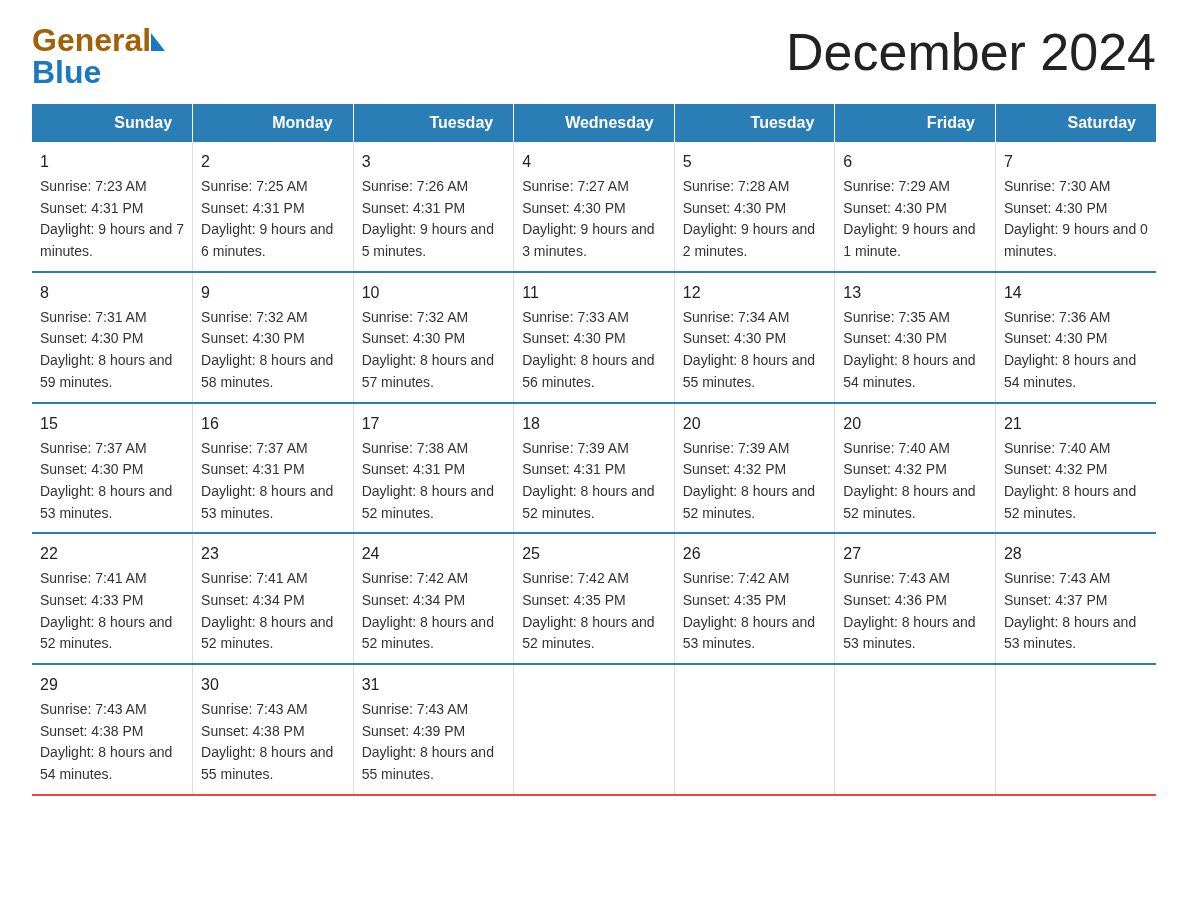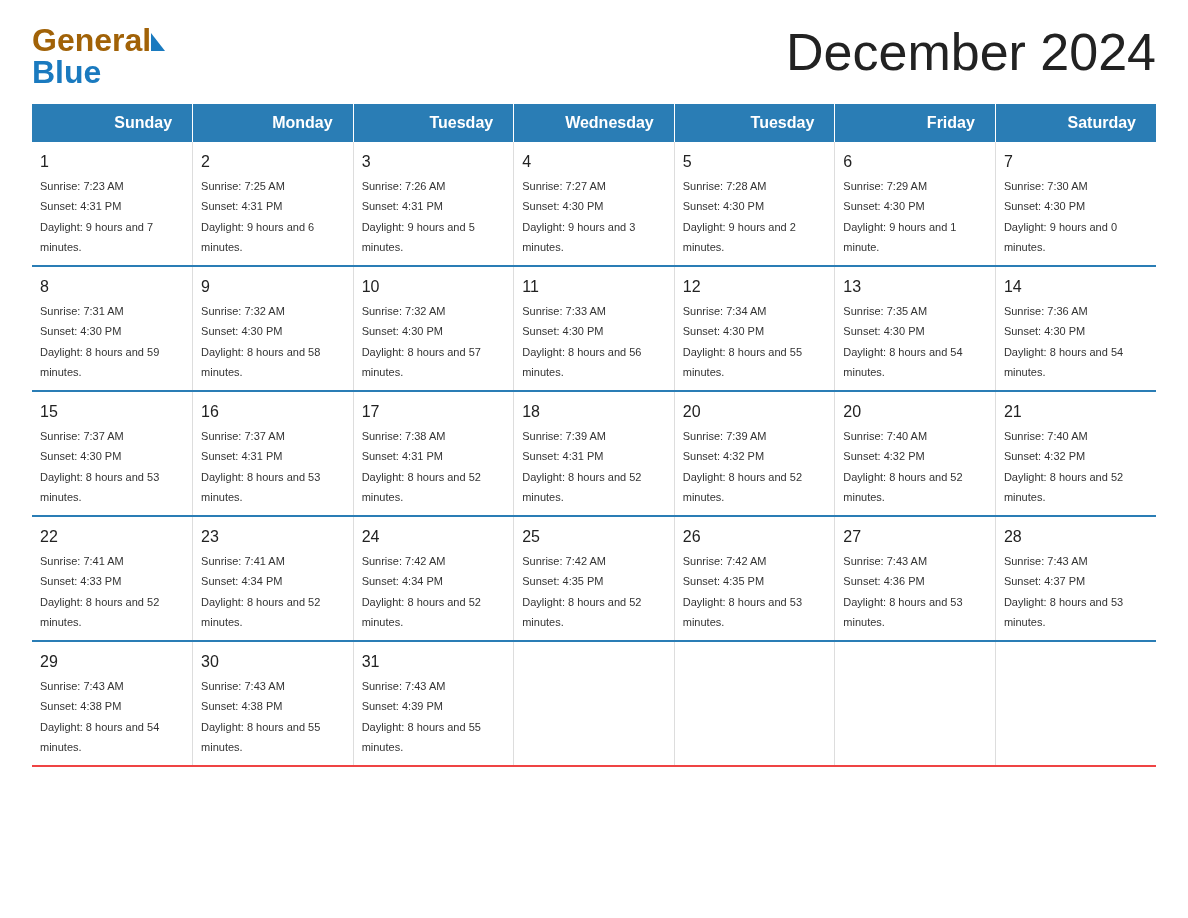--- a/index.html
+++ b/index.html
@@ -57,21 +57,21 @@
     }
     tbody td:last-child { border-right: none; }
     .day-num {
       font-size: 16px;
       font-weight: normal;
       color: #222;
       display: block;
       margin-bottom: 2px;
     }
     .day-info {
-      font-size: 11px;
+      font-size: 14px;
       color: #333;
       line-height: 1.55;
     }
     tbody tr:last-child { border-bottom: 2px solid #ef4444; }
     .logo-wrapper {
       display: flex;
       flex-direction: column;
       line-height: 1.0;
     }
     .logo-line1 {

